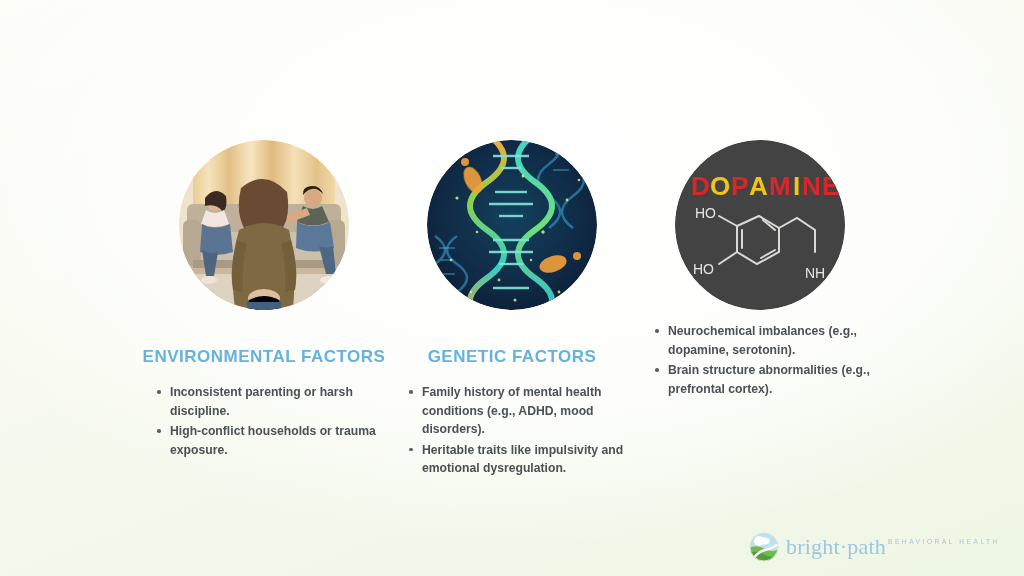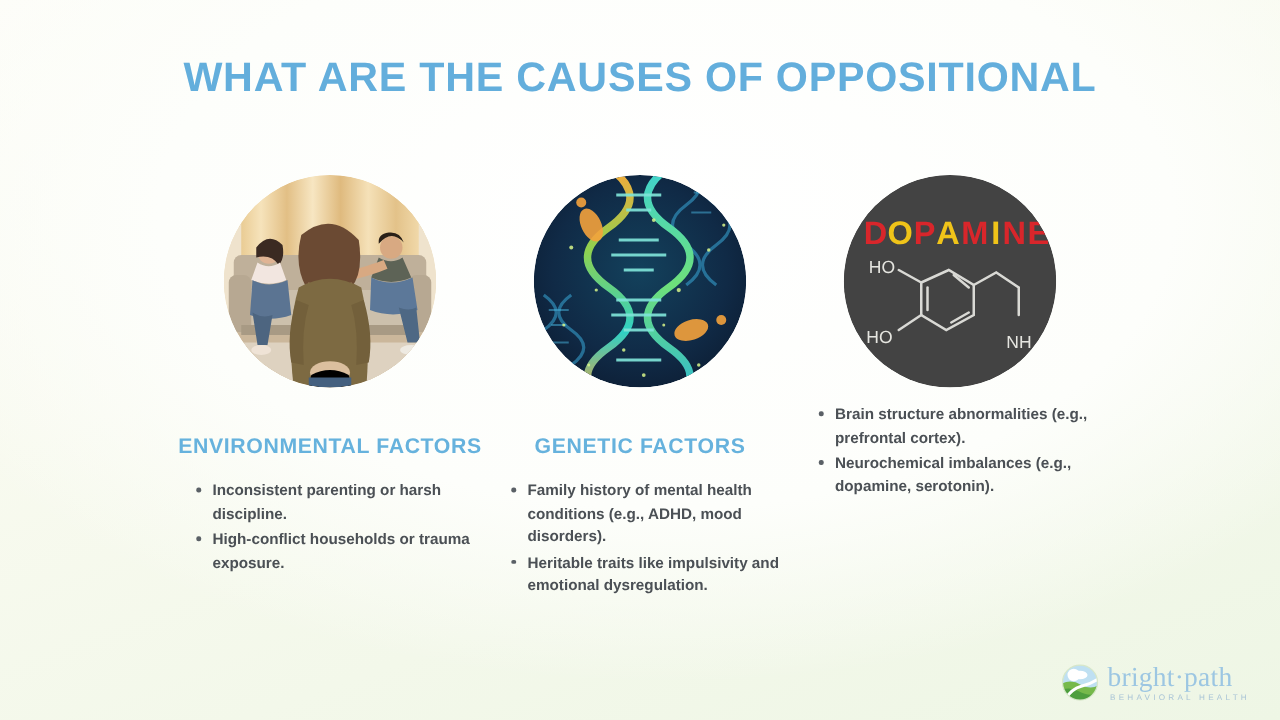--- a/index.html
+++ b/index.html
@@ -85,41 +85,40 @@
   .col-2 ul.bullets { padding-left:18px; }
   .col-3 ul.bullets { padding-left:16px; }
 
   
   .logo {
     position:absolute;
     right:24px; bottom:14px;
     display:flex; align-items:center; gap:7px;
   }
   .logo-mark { width:30px; height:30px; flex:0 0 auto; }
-  .logo-text { display:flex; flex-direction:column; line-height:1;justify-content:center; }
+  .logo-text { display:flex; flex-direction:row; line-height:1;justify-content:center; }
   .logo-name {
     font-family:"Liberation Serif", serif;
     font-size:22px;
     color:#9cc6e2;
     letter-spacing:0.2px;
   }
   .logo-sub {
     font-family:"Liberation Sans", sans-serif;
     font-size:6.5px;
     color:#a9c4d6;
     letter-spacing:2.6px;
     margin-top:3px;
     margin-left:2px;
   }
 </style>
 </head>
 <body>
 
 <div class="title-wrap">
-  <div class="title-line">WHAT ARE THE CAUSES OF OPPOSITIONAL</div>
 </div>
 
 <div class="columns">
 
   <div class="col col-1">
     <div class="photo">
       <svg viewBox="0 0 170 170" xmlns="http://www.w3.org/2000/svg">
         <defs>
           <clipPath id="c1">
               <circle cx="85" cy="85" r="85"></circle>
@@ -307,22 +306,22 @@
           </g>
           <g fill="#efefe9" font-family="Liberation Sans, sans-serif" font-size="14" opacity="0.95">
             <text x="20" y="78">HO</text>
             <text x="18" y="134">HO</text>
             <text x="130" y="138">NH</text>
           </g>
         </g>
       </svg>
     </div>
     <ul class="bullets">
+      <li>Neurochemical imbalances (e.g., dopamine, serotonin).</li>
       <li>Brain structure abnormalities (e.g., prefrontal cortex).</li>
-      <li>Neurochemical imbalances (e.g., dopamine, serotonin).</li>
     </ul>
   </div>
 
 </div>
 
 <div class="logo">
   <div class="logo-mark">
     <svg viewBox="0 0 30 30" xmlns="http://www.w3.org/2000/svg">
       <defs>
           <clipPath id="lc">

